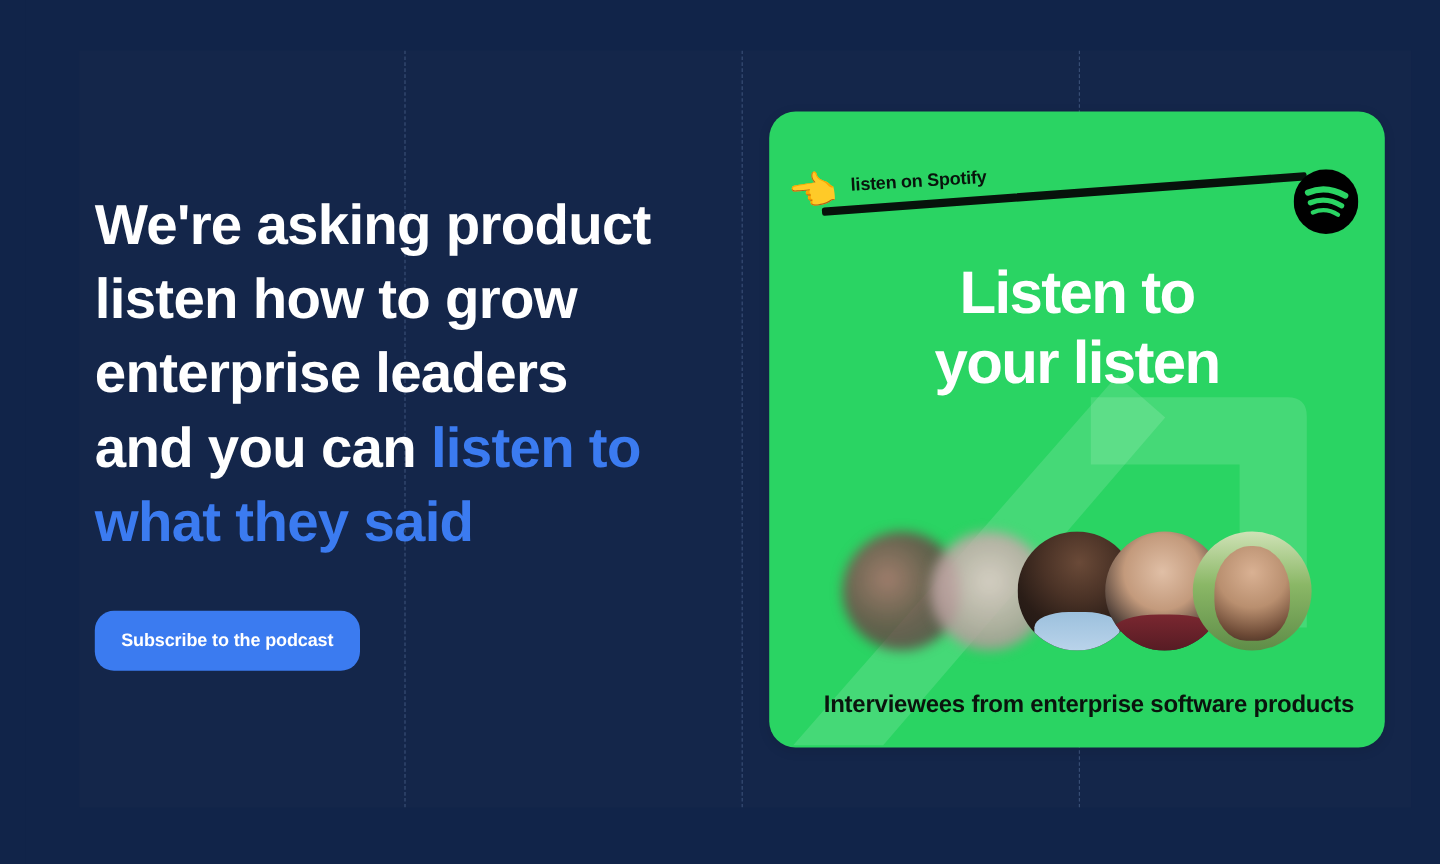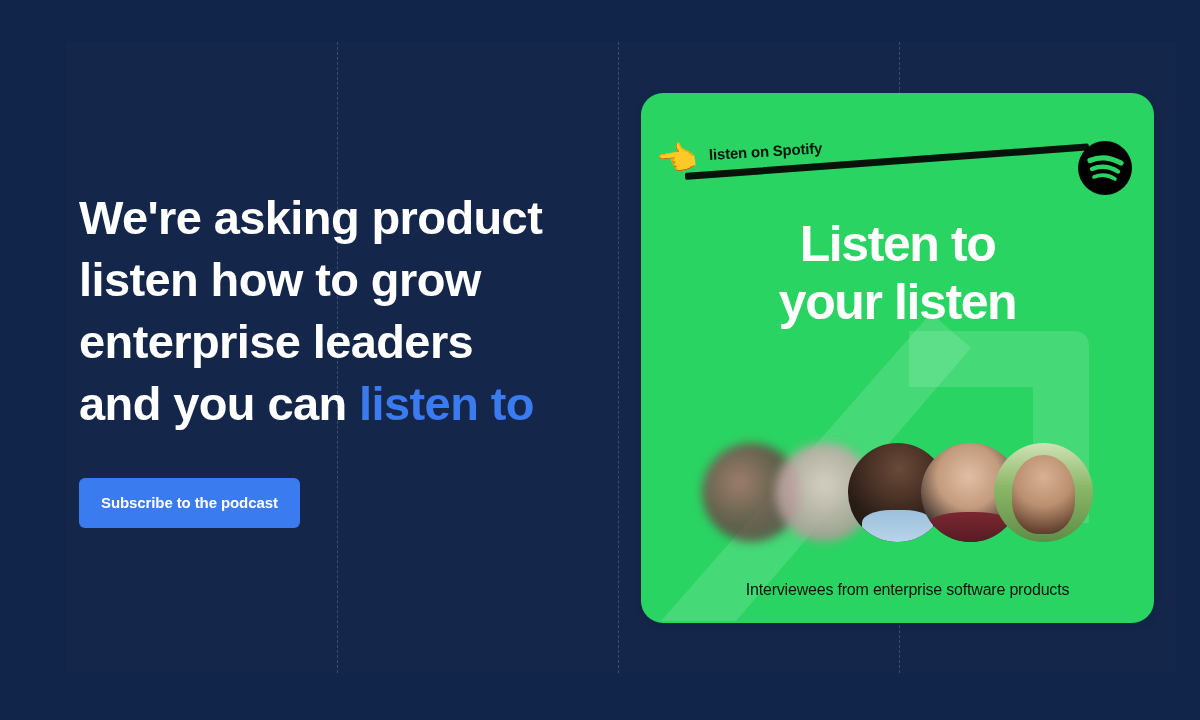--- a/index.html
+++ b/index.html
@@ -88,21 +88,21 @@
   
   .cta-button {
     display: inline-block;
     background: #3b7bf0;
     color: #ffffff;
     font-size: 15px;
     font-weight: bold;
     letter-spacing: -0.1px;
     padding: 16px 22px 17px 22px;
     border: none;
-    border-radius: 6px;
+    border-radius: 16px;
     cursor: pointer;
     font-family: "Liberation Sans", sans-serif;
   }
 
   
   .spotify-card {
     position: relative;
     width: 513px;
     height: 530px;
     background: #2ad463;
@@ -263,22 +263,22 @@
   }
 
   
   .card-caption {
     position: absolute;
     left: 0;
     bottom: 24px;
     width: 533px;
     text-align: center;
     color: #0a140d;
-    font-size: 16px;
-    font-weight: normal;
+    font-size: 20px;
+    font-weight: bold;
     letter-spacing: -0.2px;
     font-family: "Liberation Sans", sans-serif;
     z-index: 2;
   }
 </style>
 </head>
 <body>
 
 <div class="page-root">
 
@@ -290,20 +290,21 @@
 
     <div class="columns">
 
       <div class="col-left">
 
         <h1 class="headline">
           <span>We're asking product</span><br>
           <span>listen how to grow</span><br>
           <span>enterprise leaders</span><br>
           <span>and you can </span><span class="accent">listen to</span><br>
+          <span class="accent">what they said</span>
         </h1>
 
         <button class="cta-button">Subscribe to the podcast</button>
       </div>
 
       <div class="col-right">
 
         <div class="spotify-card">
 
           <svg class="growth-arrow" viewBox="0 0 513 370" aria-hidden="true">

